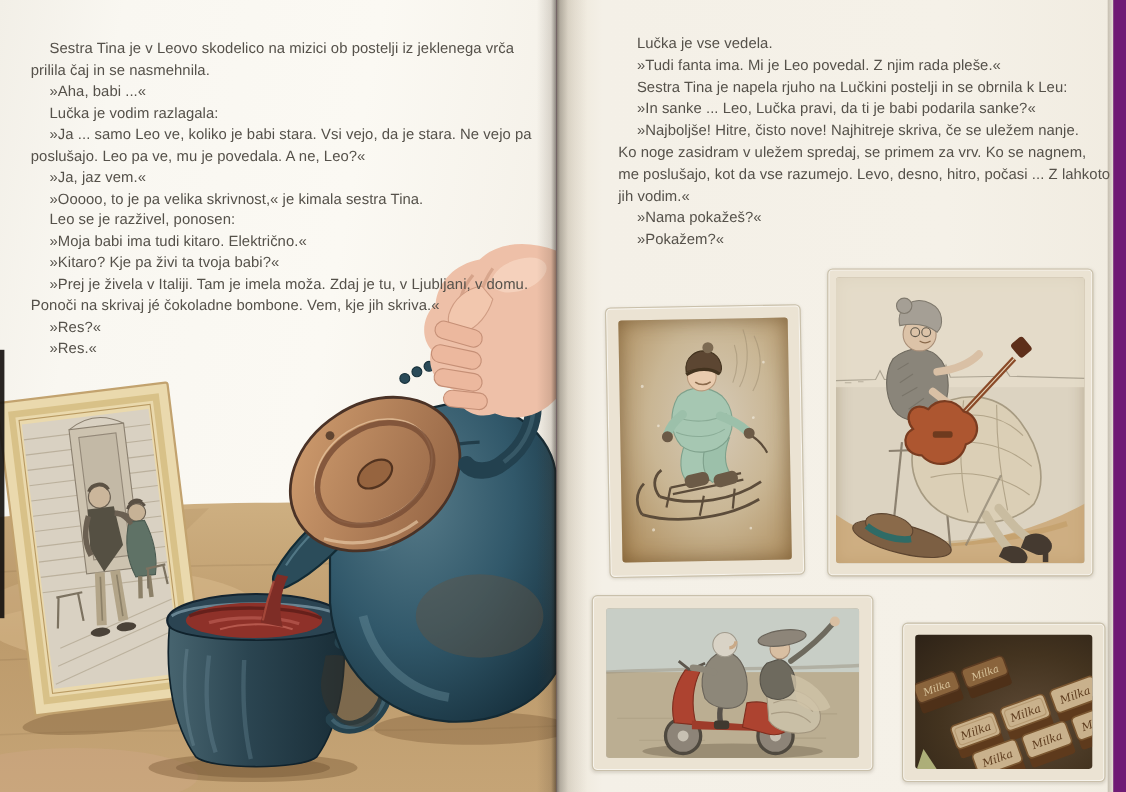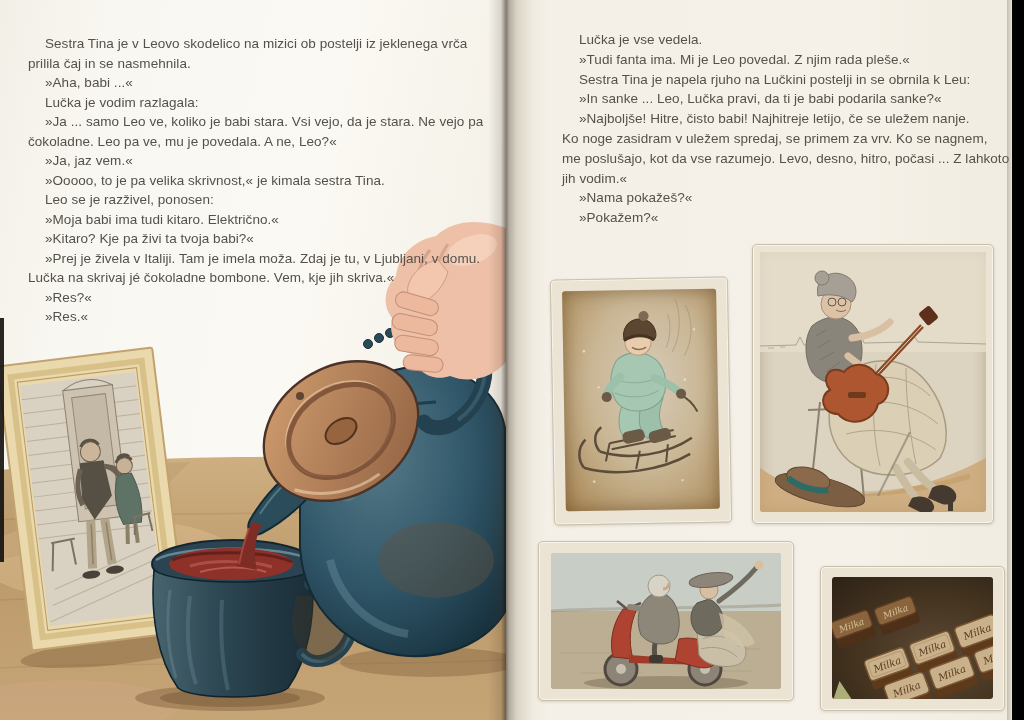--- a/index.html
+++ b/index.html
@@ -1,16 +1,16 @@
 <!DOCTYPE html>
 <html><head>
 <meta charset="utf-8">
 <style>
   html,body{margin:0;padding:0;background:#ffffff;}
-  .stage{position:relative;width:1024px;height:720px;overflow:hidden;background:#000000;
+  .stage{position:relative;width:1024px;height:720px;overflow:hidden;background:#701a75;
          font-family:"Liberation Sans","DejaVu Sans",sans-serif;}
   .page{position:absolute;top:0;height:720px;}
   .page-left{left:0;width:506px;
      background:linear-gradient(100deg,#f2efe7 0%,#f9f7f1 18%,#fbf9f3 55%,#f3efe6 92%,#ece7db 100%);}
   .page-right{left:506px;width:506px;
      background:linear-gradient(to right,#e3dccd 0px,#eee8db 16px,#f4f0e7 42px,#f5f1e8 70%,#f1ece1 100%);}
   .gutter{position:absolute;left:488px;top:0;width:46px;height:720px;pointer-events:none;
      background:linear-gradient(to right,rgba(70,55,40,0) 0%,rgba(70,55,40,.16) 28%,
        rgba(33,25,18,.52) 39%,rgba(33,25,18,.26) 46%,rgba(70,55,40,.10) 62%,rgba(70,55,40,0) 100%);}
   .edge-black{position:absolute;left:0;top:318px;width:4px;height:244px;background:#171411;opacity:.92;}
@@ -195,41 +195,41 @@
         </g>
       </g>
     </svg>
 
     <div class="text text-left">
       <p class="ln ind">Sestra Tina je v Leovo skodelico na mizici ob postelji iz jeklenega vrča</p>
       <p class="ln">prilila čaj in se nasmehnila.</p>
       <p class="ln ind">»Aha, babi ...«</p>
       <p class="ln ind">Lučka je vodim razlagala:</p>
       <p class="ln ind">»Ja ... samo Leo ve, koliko je babi stara. Vsi vejo, da je stara. Ne vejo pa</p>
-      <p class="ln">čokoladne. Leo pa ve, mu je povedala. A ne, Leo?«</p>
+      <p class="ln">poslušajo. Leo pa ve, mu je povedala. A ne, Leo?«</p>
       <p class="ln ind">»Ja, jaz vem.«</p>
       <p class="ln ind">»Ooooo, to je pa velika skrivnost,« je kimala sestra Tina.</p>
       <p class="ln ind">Leo se je razživel, ponosen:</p>
       <p class="ln ind">»Moja babi ima tudi kitaro. Električno.«</p>
       <p class="ln ind">»Kitaro? Kje pa živi ta tvoja babi?«</p>
       <p class="ln ind">»Prej je živela v Italiji. Tam je imela moža. Zdaj je tu, v Ljubljani, v domu.</p>
-      <p class="ln">Lučka na skrivaj jé čokoladne bombone. Vem, kje jih skriva.«</p>
+      <p class="ln">Ponoči na skrivaj jé čokoladne bombone. Vem, kje jih skriva.«</p>
       <p class="ln ind">»Res?«</p>
       <p class="ln ind">»Res.«</p>
     </div>
   </div>
 
   <div class="page page-right">
 
     <div class="text text-right">
       <p class="ln ind">Lučka je vse vedela.</p>
       <p class="ln ind">»Tudi fanta ima. Mi je Leo povedal. Z njim rada pleše.«</p>
       <p class="ln ind">Sestra Tina je napela rjuho na Lučkini postelji in se obrnila k Leu:</p>
       <p class="ln ind">»In sanke ... Leo, Lučka pravi, da ti je babi podarila sanke?«</p>
-      <p class="ln ind">»Najboljše! Hitre, čisto babi! Najhitreje letijo, če se uležem nanje.</p>
+      <p class="ln ind">»Najboljše! Hitre, čisto nove! Najhitreje skriva, če se uležem nanje.</p>
       <p class="ln">Ko noge zasidram v uležem spredaj, se primem za vrv. Ko se nagnem,</p>
       <p class="ln">me poslušajo, kot da vse razumejo. Levo, desno, hitro, počasi ... Z lahkoto</p>
       <p class="ln">jih vodim.«</p>
       <p class="ln ind">»Nama pokažeš?«</p>
       <p class="ln ind">»Pokažem?«</p>
     </div>
 
     <div class="frame" style="left:46px;top:278px;width:176px;height:244px;transform:rotate(-1deg);">
       <div class="inner" style="left:11px;top:11px;right:11px;bottom:13px;
            background:radial-gradient(ellipse at 55% 42%,#d6cab7 0%,#c9b694 48%,#aa8755 100%);

